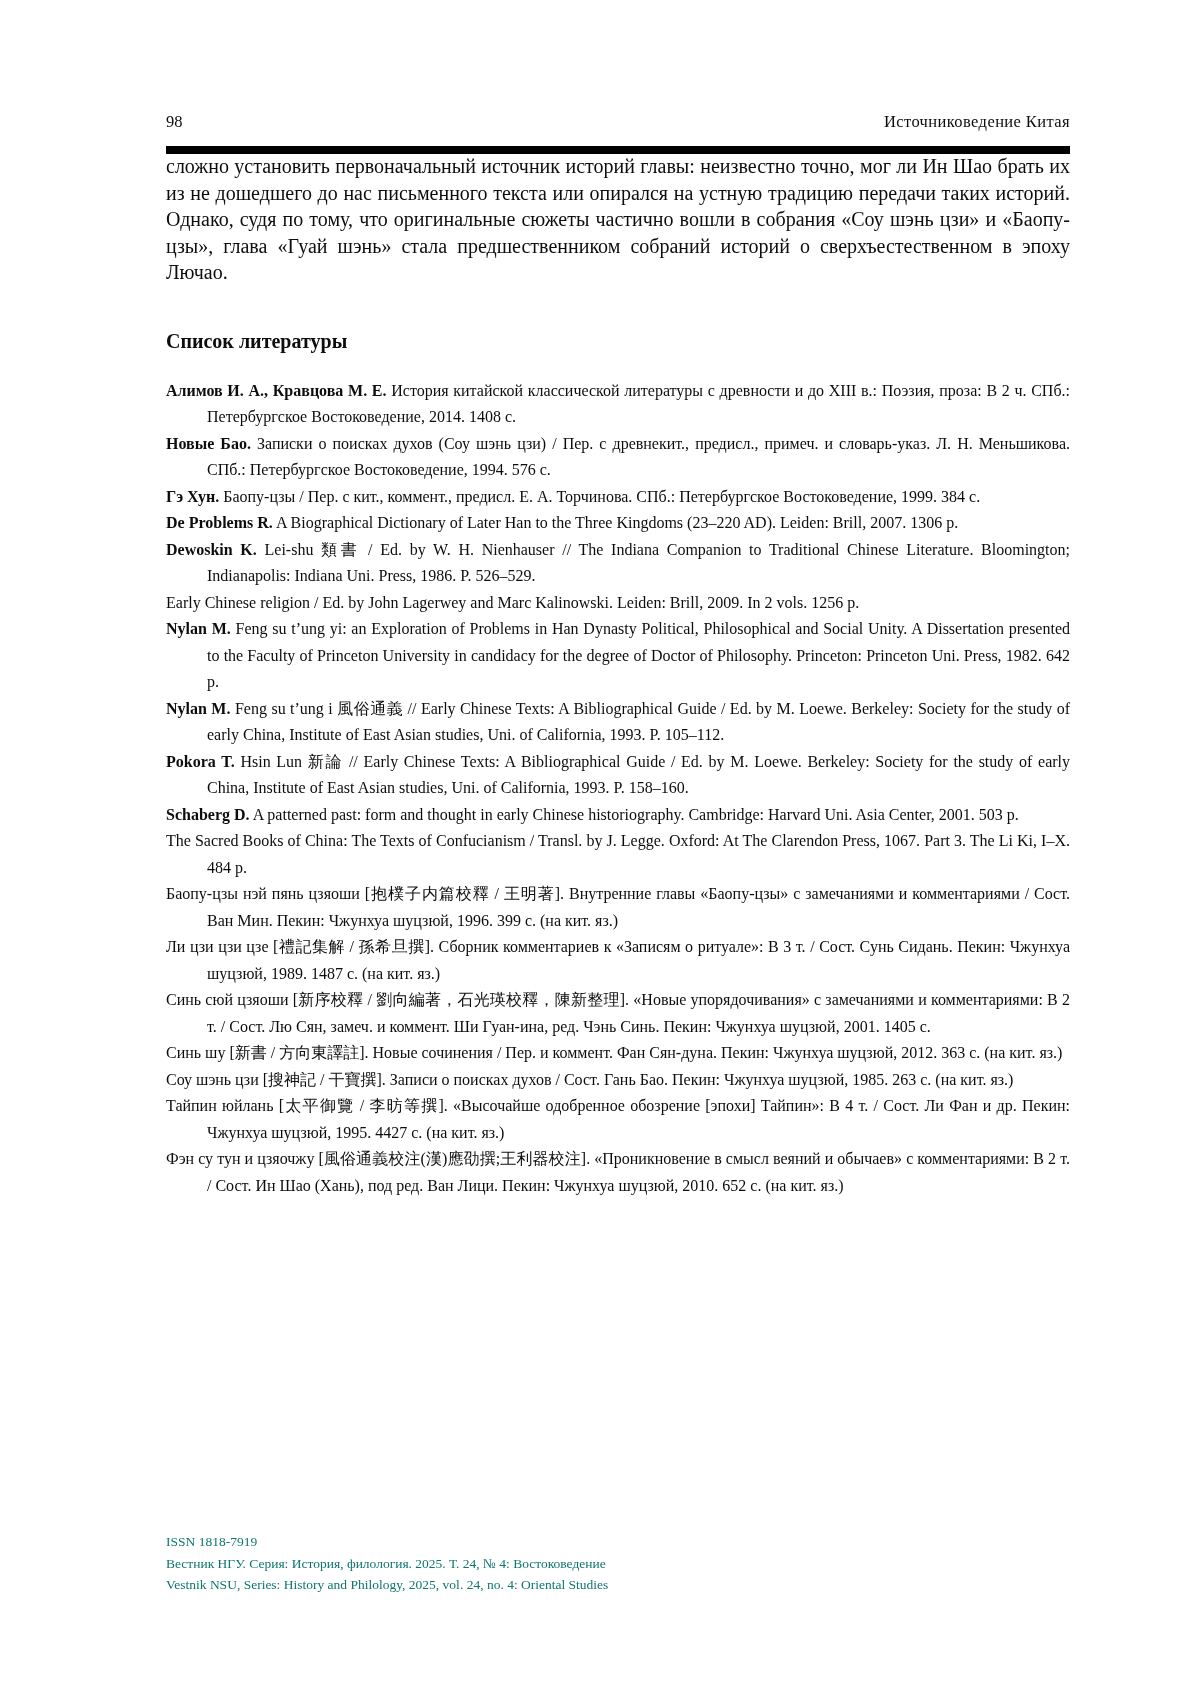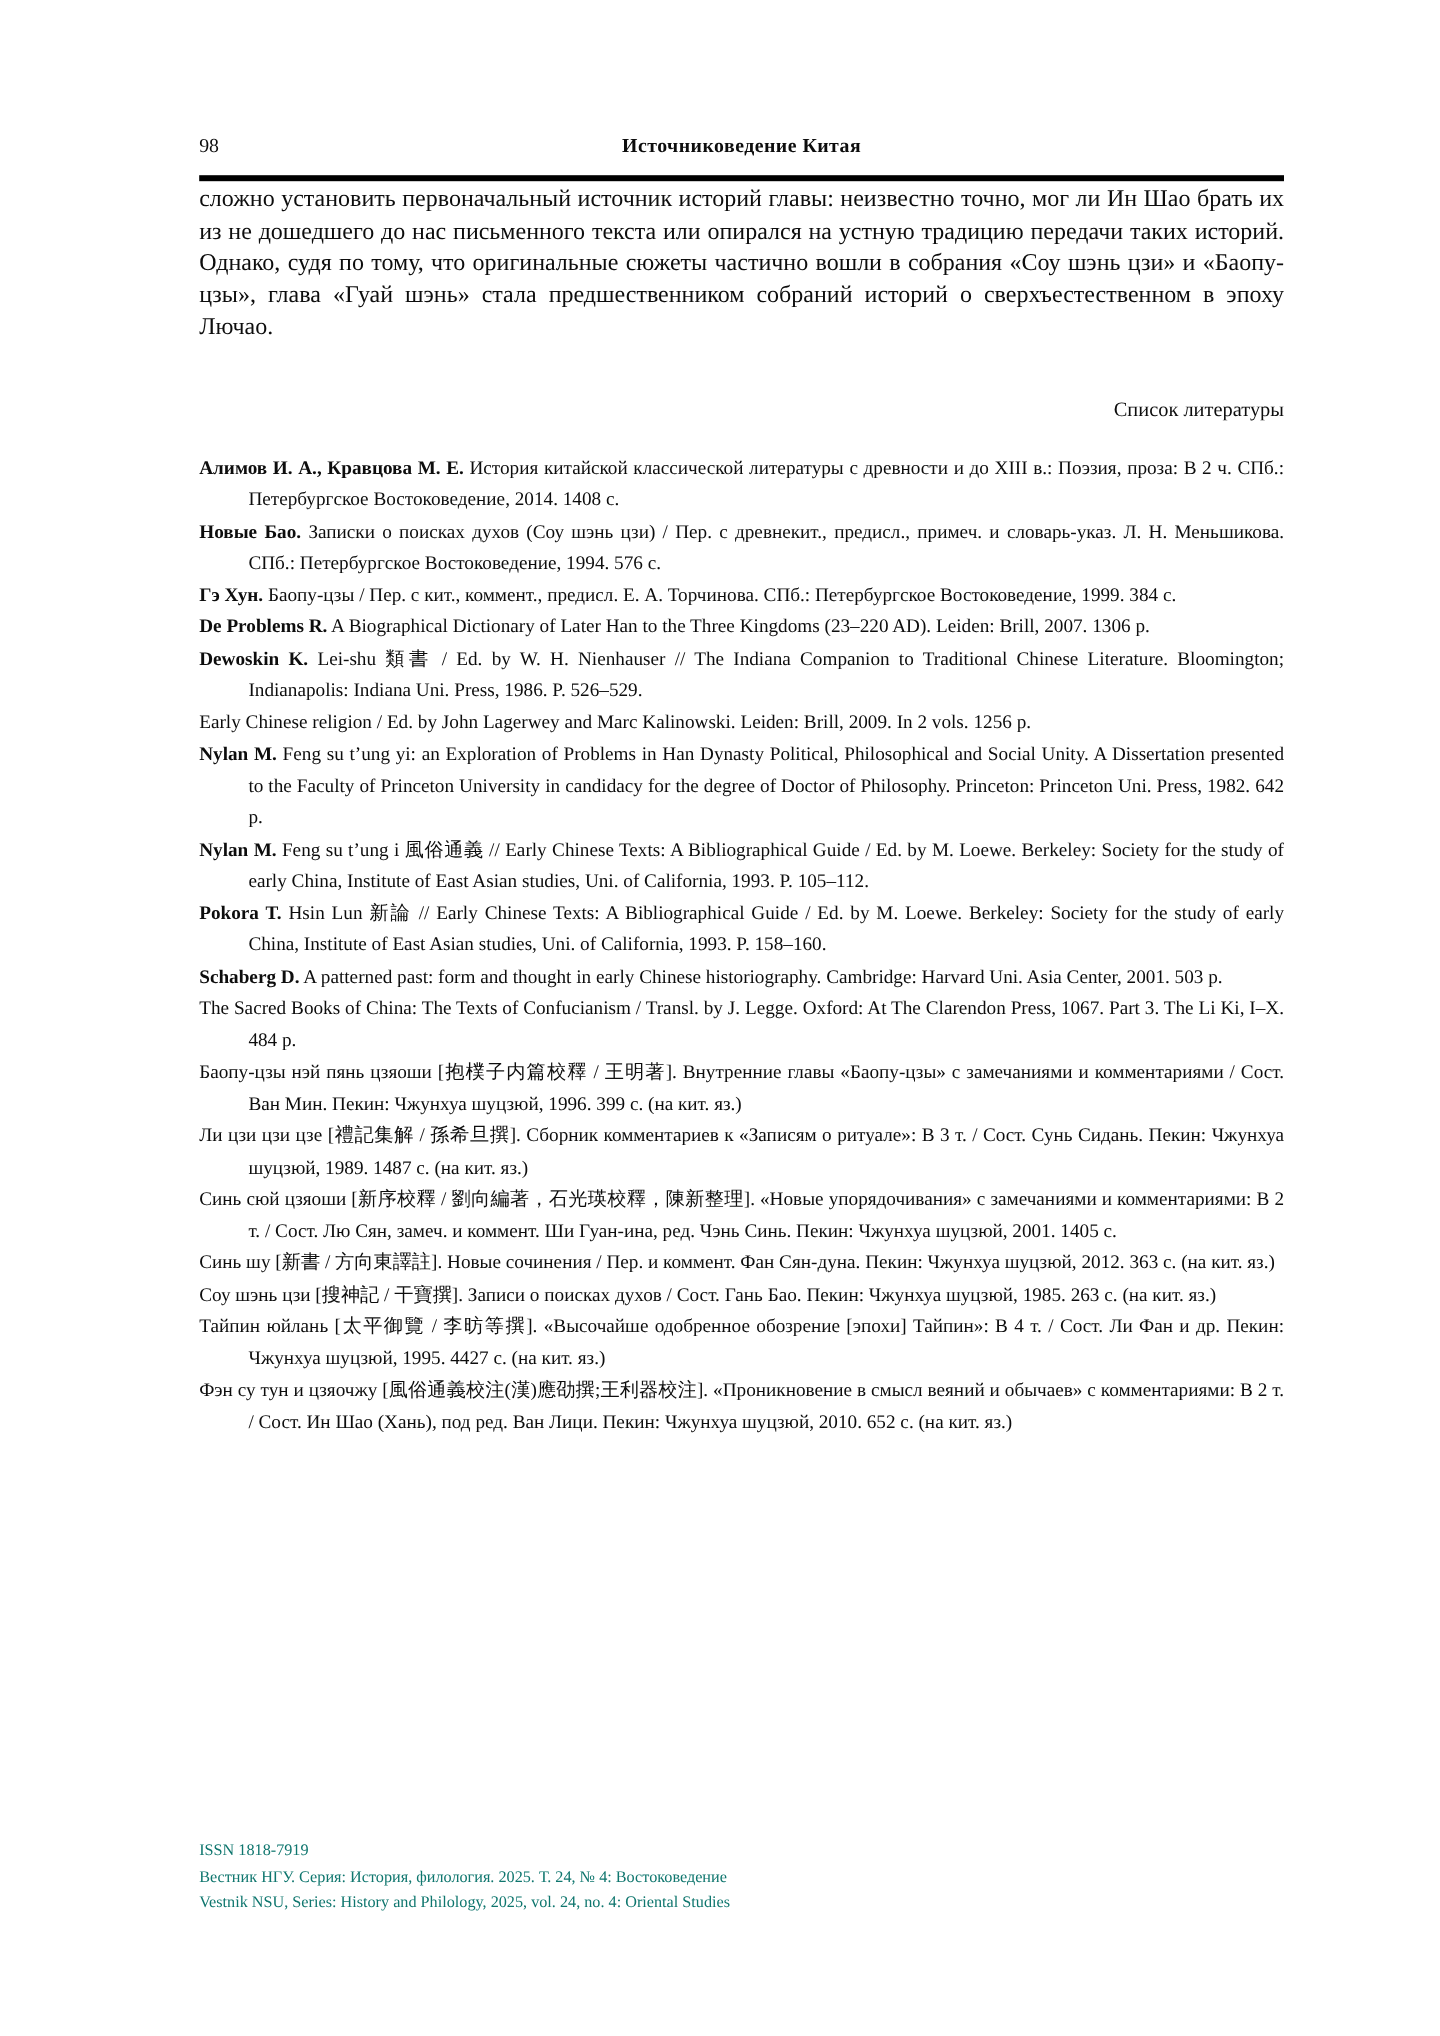--- a/index.html
+++ b/index.html
@@ -10,55 +10,54 @@
     position: relative;
     font-family: "Liberation Serif", "DejaVu Serif", serif;
     color: #0d0d0d;
   }
   .page-header {
     position: absolute;
     top: 104px;
     left: 166px;
     width: 904px;
     height: 42px;
-    border-bottom: 5px solid #000000;
+    border-bottom: 8px solid #000000;
   }
   .page-number {
     position: absolute;
     left: 0;
     top: 8px;
     font-size: 16.5px;
   }
   .running-title {
     position: absolute;
     left: 0;
     right: 0;
     top: 8px;
-    text-align: center;
+    text-align: right;
     font-size: 16.5px;
     letter-spacing: 0.4px;
-    font-weight: bold;
   }
   .content {
     position: absolute;
     top: 153px;
     left: 166px;
     width: 904px;
   }
   .intro {
     font-size: 20px;
     line-height: 26.5px;
     text-align: justify;
     margin: 0;
   }
   .section-title {
-    font-size: 17px;
+    font-size: 20px;
     line-height: 27px;
-    font-weight: normal;
-    text-align: right;
+    font-weight: bold;
+    text-align: left;
     margin: 42px 0 23px 0;
   }
   .refs {
     list-style: none;
     margin: 0;
     padding: 0;
     font-size: 16px;
     line-height: 26.5px;
     text-align: justify;
   }

